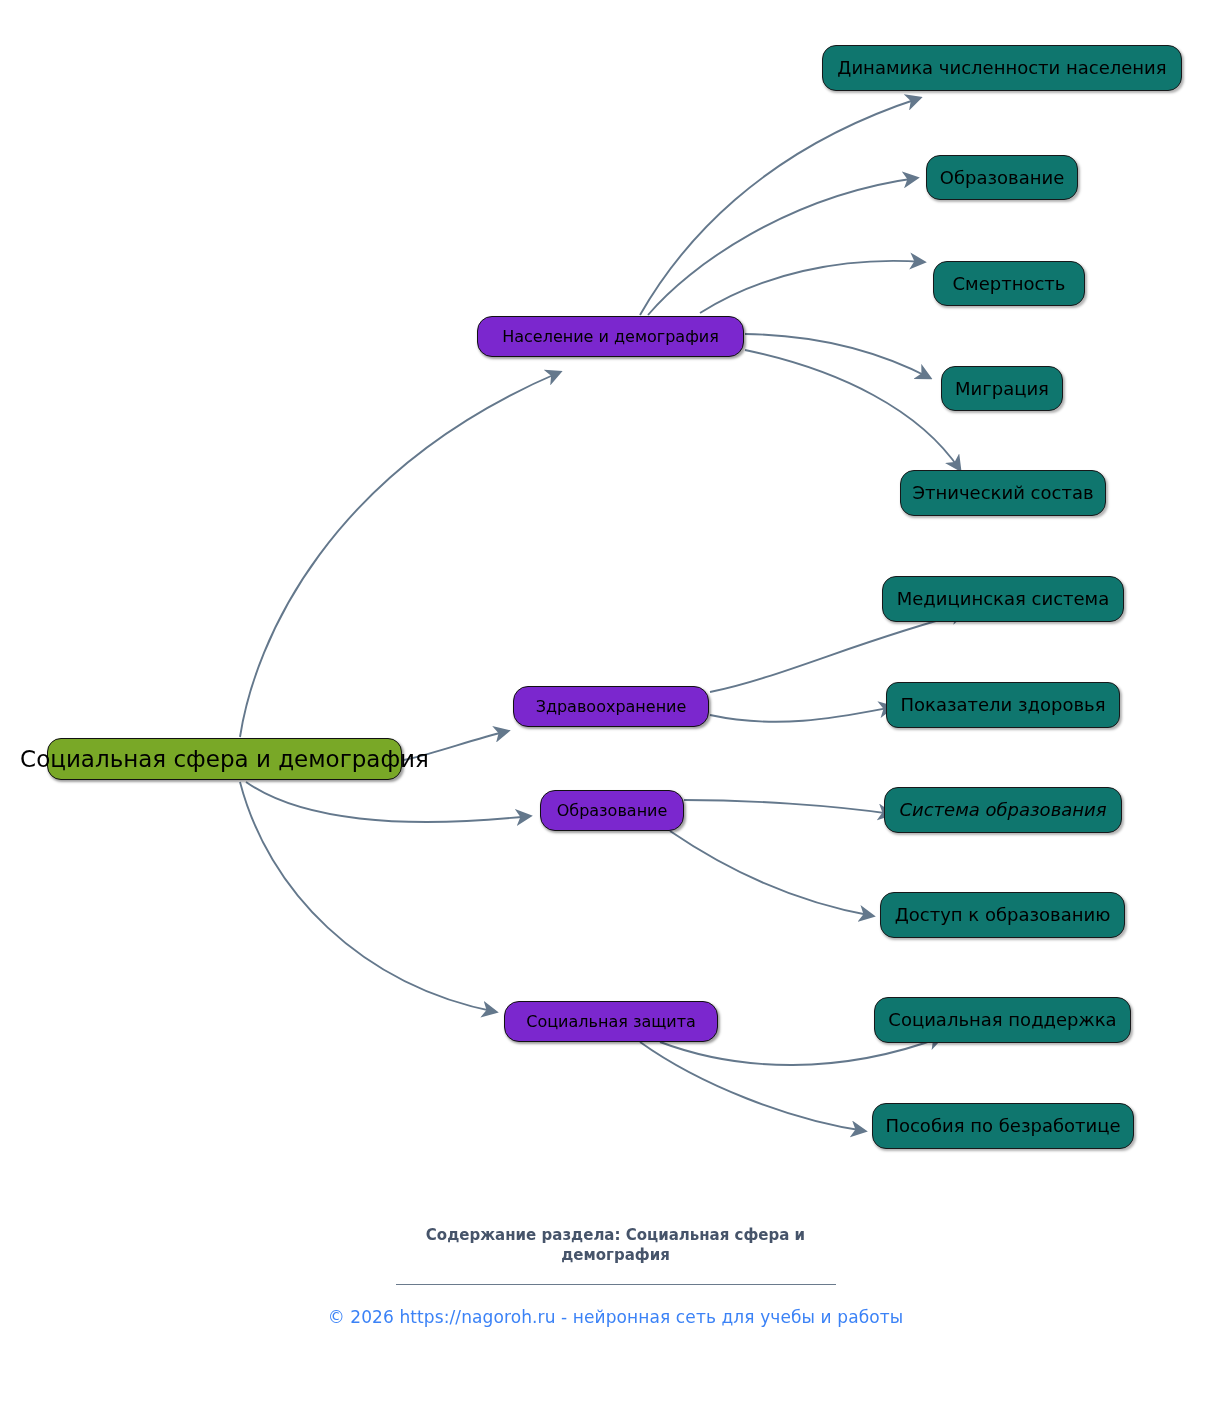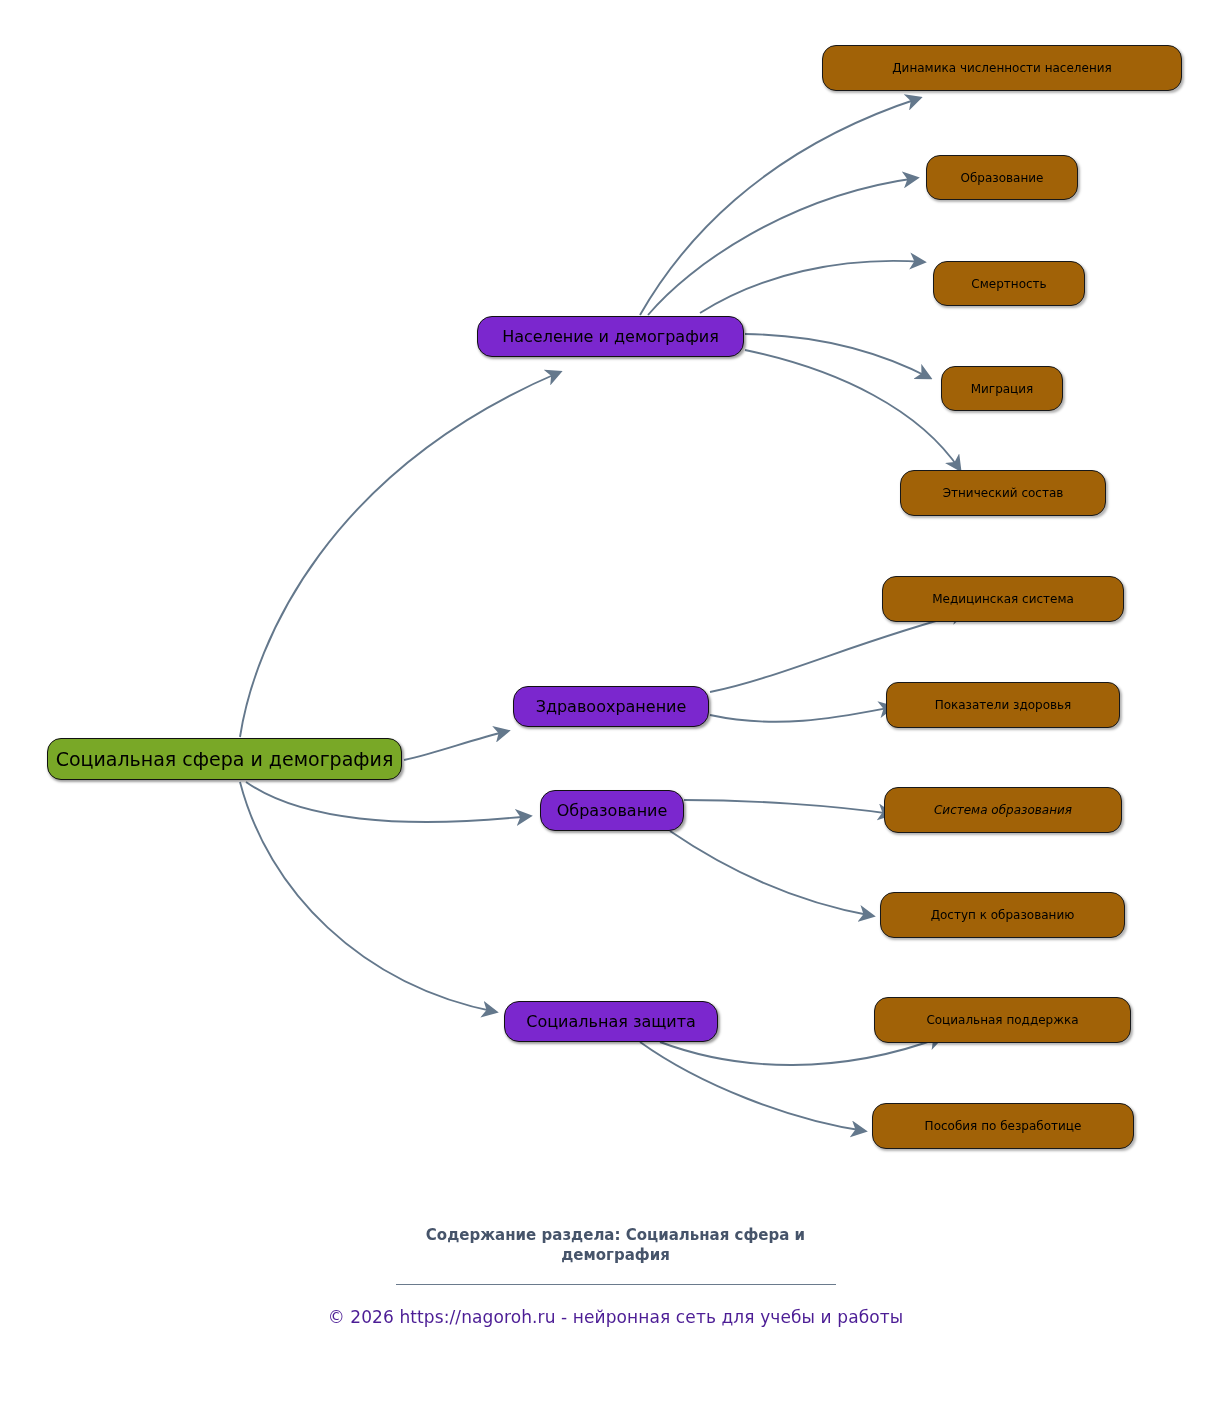--- a/index.html
+++ b/index.html
@@ -33,36 +33,36 @@
     justify-content: center;
     border-radius: 12px;
     white-space: nowrap;
     color: #000000;
     text-align: center;
     line-height: 1;
   }
   .node-root {
     background: #79A827;
     border: 1.6px solid #111111;
-    font-size: 19px;
+    font-size: 23px;
     border-radius: 14px;
     box-shadow: 1.5px 2px 2.5px rgba(0,0,0,0.38);
     text-align: right;
   }
   .node-branch {
     background: #7B27CE;
     border: 1.6px solid #111111;
     font-size: 16px;
     border-radius: 15px;
     box-shadow: 1.5px 2px 2.5px rgba(0,0,0,0.38);
   }
   .node-leaf {
-    background: #a16207;
+    background: #0f766e;
     border: 1.7px solid #17181a;
-    font-size: 12px;
+    font-size: 18px;
     border-radius: 14px;
     box-shadow: 1.5px 2px 2.5px rgba(0,0,0,0.30);
   }
   #footer {
     position: absolute;
     left: 0;
     top: 1225px;
     width: 1231px;
     text-align: center;
   }
@@ -76,21 +76,21 @@
   }
   #footer-divider {
     width: 440px;
     height: 0;
     border-top: 1.5px solid #6A7A8C;
     margin: 18px auto 0 auto;
   }
   #footer-copy {
     margin-top: 22px;
     font-size: 17px;
-    color: #4c1d95;
+    color: #3b82f6;
     letter-spacing: 0.1px;
   }
 </style>
 </head>
 <body>
 
 <div id="canvas">
 
   <svg id="edges" viewBox="0 0 1231 1405">
     <defs>

